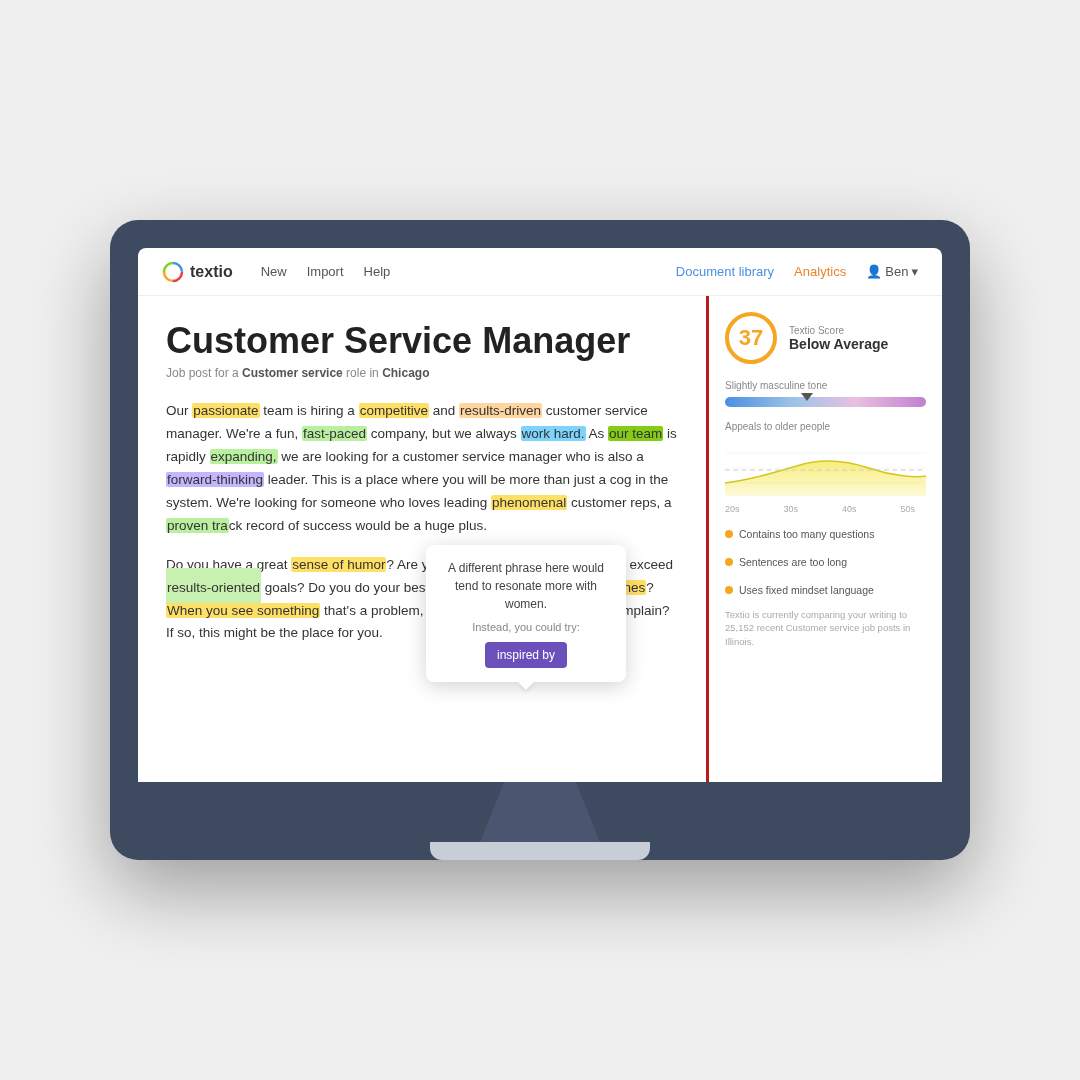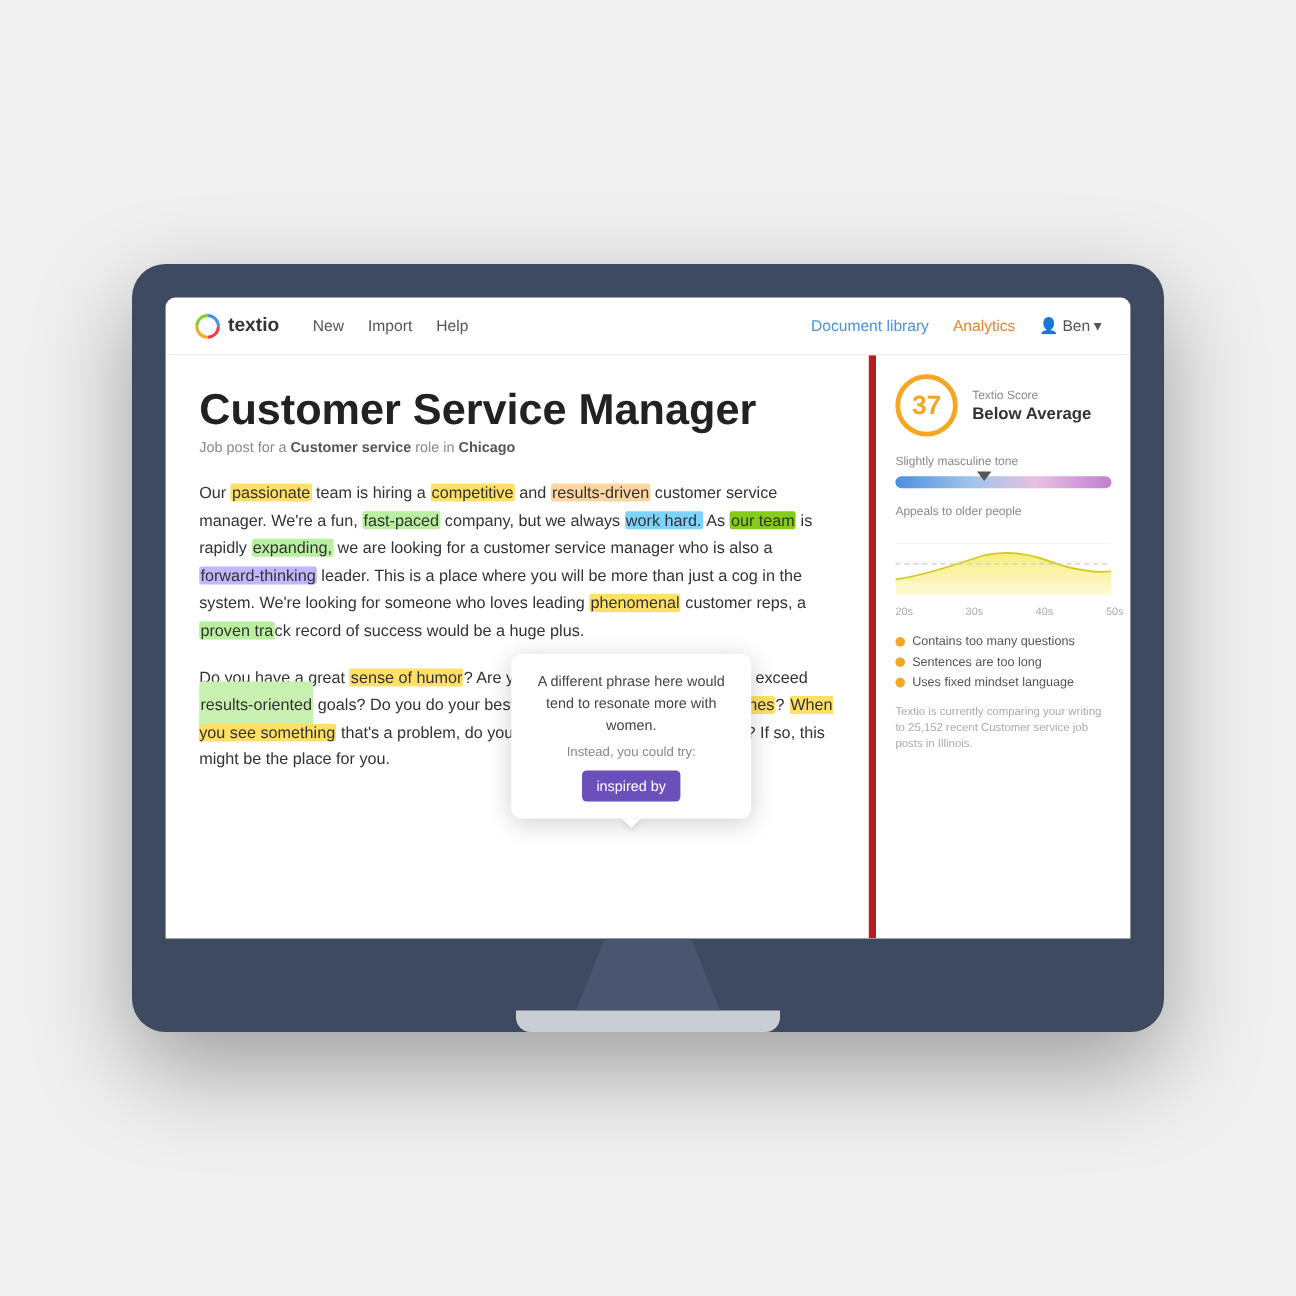--- a/index.html
+++ b/index.html
@@ -213,22 +213,22 @@
       background: #6b4fbb;
       color: white;
       border-radius: 4px;
       padding: 4px 12px;
       font-size: 12px;
       margin-top: 6px;
     }
 
     
     .sidebar {
-      width: 218px;
-      border-left: 6px solid #b91c1c;
+      width: 236px;
+      border-left: 3px solid #b91c1c;
       padding: 16px;
       flex-shrink: 0;
       overflow-y: auto;
     }
 
     
     .score-section {
       display: flex;
       align-items: center;
       gap: 12px;
@@ -311,21 +311,21 @@
       font-size: 9px;
       color: #aaa;
       margin-top: 2px;
       gap: 44px;
     }
 
     
     .issues-list {
       display: flex;
       flex-direction: column;
-      gap: 5px;
+      gap: 16px;
       margin-bottom: 12px;
     }
 
     .issue-item {
       display: flex;
       align-items: center;
       gap: 6px;
       font-size: 10.5px;
       color: #555;
     }

